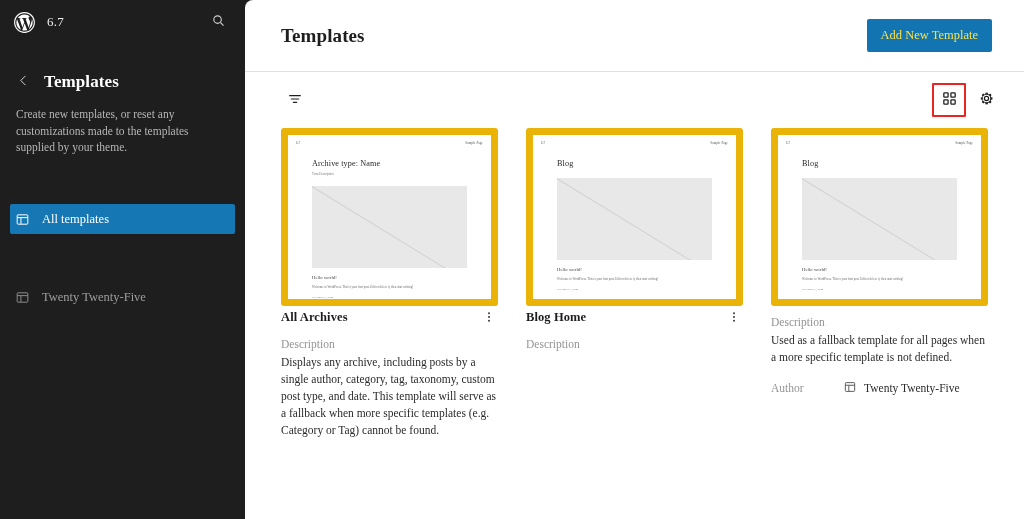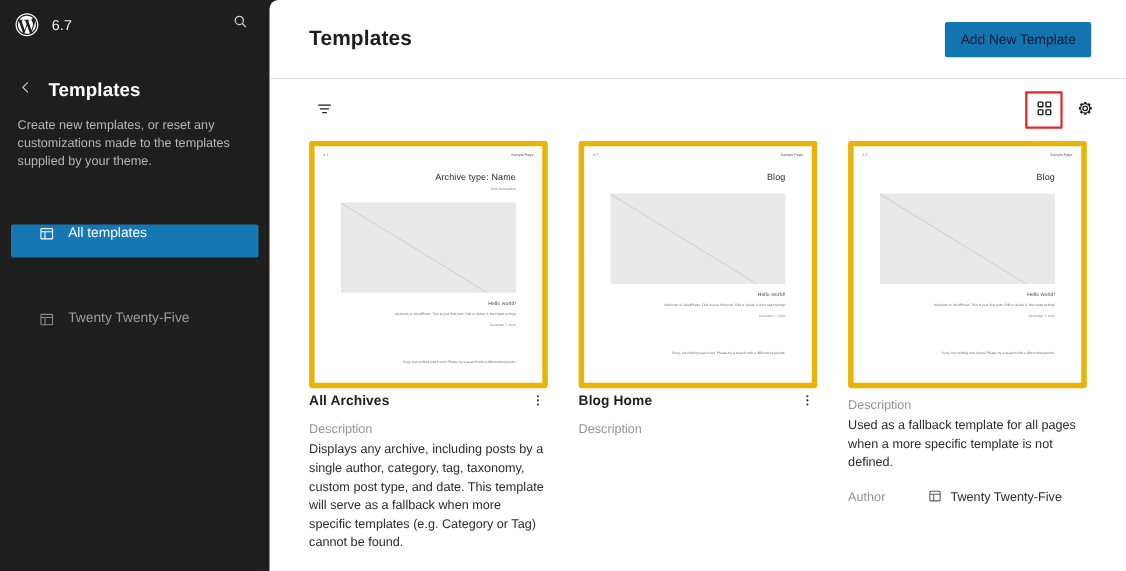--- a/index.html
+++ b/index.html
@@ -2,21 +2,21 @@
 <html><head>
 <meta charset="utf-8">
 <style>
   * { box-sizing: border-box; margin: 0; padding: 0; }
   html, body {
     width: 1024px; height: 519px;
     font-family: "Liberation Sans", sans-serif;
     overflow: hidden;
     background: #fff;
   }
-  .app { display: flex; width: 1024px; height: 519px; background:#1e1e1e; }
+  .app { display: flex; width: 1024px; height: 519px; background:#1e1e1e;font-family:Liberation Serif, serif; }
 
   
   .sidebar {
     width: 245px; height: 519px; background: #1e1e1e; color: #e0e0e0;
     flex: 0 0 245px; position: relative;
   }
   .sb-topbar {
     height: 44px; display: flex; align-items: center;
     padding: 0 14px 0 12px; justify-content: space-between;
   }
@@ -30,41 +30,41 @@
   .sb-head { padding: 28px 24px 0 14px; }
   .sb-title-row { display: flex; align-items: center; gap: 12px; }
   .sb-back { width: 18px; height: 18px; display:flex; align-items:center; justify-content:center; cursor:pointer; }
   .sb-title { font-size: 17px; font-weight: 700; color: #fff; letter-spacing: .1px; }
   .sb-desc {
     margin: 14px 0 0 2px; font-size: 11.5px; line-height: 1.45;
     color: #b6b6b6; max-width: 196px; font-weight: 400;
   }
   .sb-nav { margin-top: 22px; padding: 0 10px; }
   .sb-item {
-    display: flex; align-items: flex-start; gap: 12px;
-    height: 30px; padding: 0 24px; border-radius: 2px;
+    display: flex; align-items: center; gap: 12px;
+    height: 30px; padding: 0 4px; border-radius: 2px;
     font-size: 12.5px; color: #9e9e9e; cursor: pointer; margin-bottom: 2px; margin-top: 48px;
   }
   .sb-item.active { background: #1677b5; color: #fff; font-weight: 500; }
   .sb-item .ic { width: 16px; height: 16px; flex: 0 0 16px; display:flex; align-items:center; justify-content:center;}
 
   
   .main {
     flex: 1 1 auto; background: #fff; height: 519px;
     display: flex; flex-direction: column; overflow: hidden;
     border-top-left-radius: 8px; position: relative;
   }
   .main-header {
     height: 72px; flex: 0 0 72px; display: flex; align-items: center;
     justify-content: space-between; padding: 0 32px 0 36px;
     border-bottom: 1px solid #e0e0e0;
   }
   .page-title { font-size: 19px; font-weight: 600; color: #1e1e1e; letter-spacing: .1px;}
   .btn-primary {
-    background: #1275b1; color: #0f172a; border: none; border-radius: 2px;
+    background: #1275b1; color: #fde047; border: none; border-radius: 2px;
     font-size: 12.5px; font-family: inherit; padding: 9px 14px; cursor: pointer;
     font-weight: 400; white-space: nowrap;
   }
 
   .toolbar {
     height: 56px; flex: 0 0 56px; display: flex; align-items: center;
     padding: 0 24px 0 36px; gap: 10px;
   }
   .search-wrap {
     position: relative; width: 156px; height: 28px; background: #f0f0f0;
@@ -88,22 +88,22 @@
     display: flex; align-items: center; justify-content: center;
   }
 
   
   .grid {
     flex: 1 1 auto; display: grid; grid-template-columns: repeat(3, 1fr);
     gap: 0 28px; padding: 0 36px; overflow: hidden; align-content: start;
   }
   .card { display: flex; flex-direction: column; }
   .card-preview {
-    height: 225px; border: 5px solid #eab308; border-radius: 3px;
-    background: #fff; overflow: hidden; position: relative; cursor: pointer; text-align: right;
+    height: 178px; border: 7px solid #eab308; border-radius: 3px;
+    background: #fff; overflow: hidden; position: relative; cursor: pointer;
   }
   
   .mini { position:absolute; inset:0; padding: 6px 8px; }
   .mini-top { display:flex; justify-content: space-between; align-items:center; }
   .mini-ver { font-size: 3.2px; color: #555; letter-spacing:.1px;}
   .mini-nav { font-size: 3.2px; color: #555; letter-spacing:.1px;}
   .mini-body { padding: 0 16px; margin-top: 14px; }
   .mini-h1 { font-size: 8.2px; color: #2a2a2a; font-weight: 400; letter-spacing:.1px; line-height:1.1; }
   .mini-sub { font-size: 3.1px; color: #777; margin-top: 4px; }
   .mini-img {

